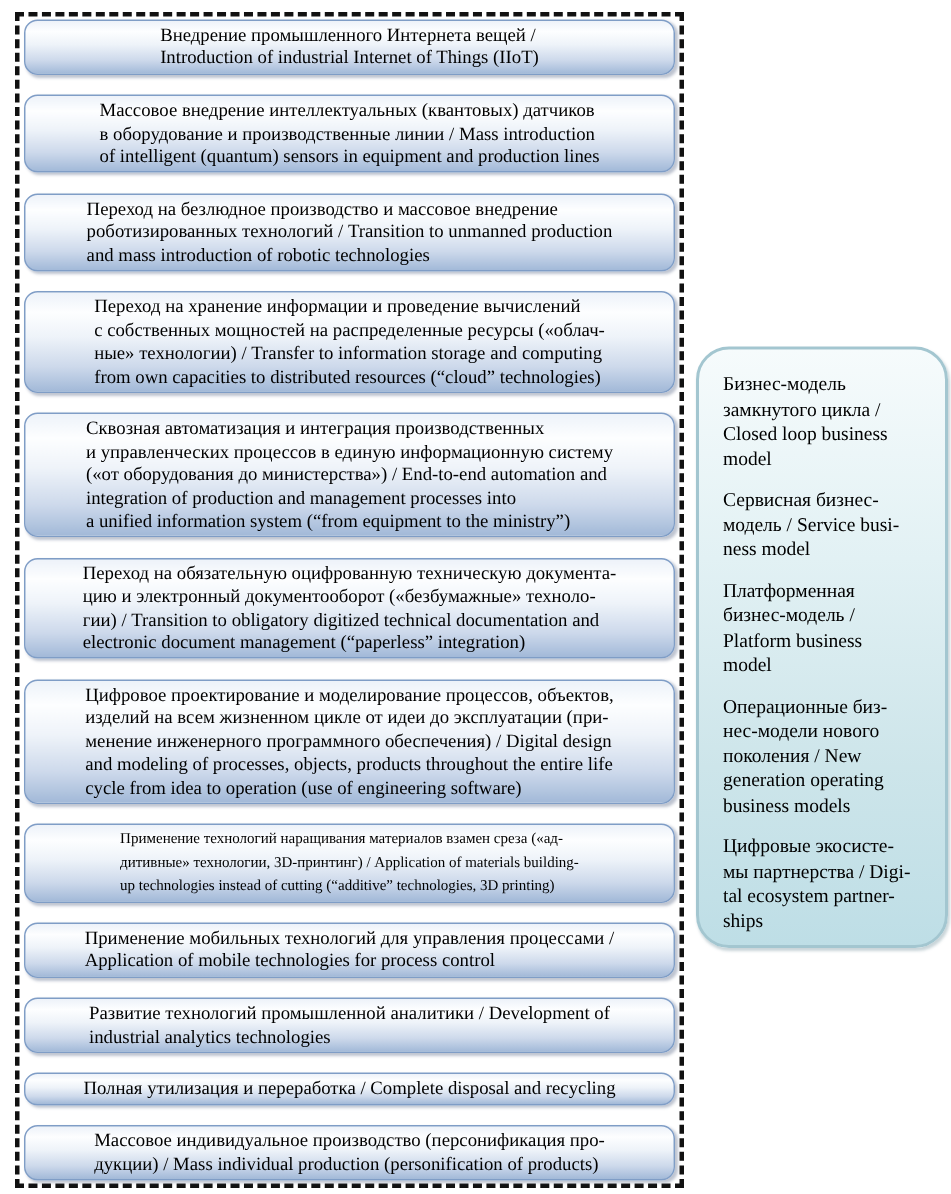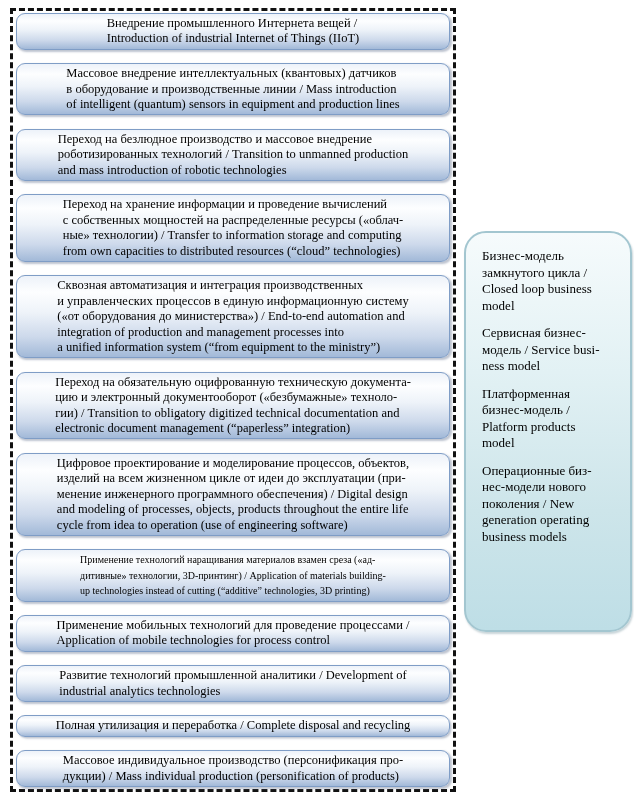--- a/index.html
+++ b/index.html
@@ -115,21 +115,21 @@
 менение инженерного программного обеспечения) / Digital design
 and modeling of processes, objects, products throughout the entire life
 cycle from idea to operation (use of engineering software)</span>
     </div>
     <div class="tech-box compact">
       <span class="txt">Применение технологий наращивания материалов взамен среза («ад-
 дитивные» технологии, 3D-принтинг) / Application of materials building-
 up technologies instead of cutting (“additive” technologies, 3D printing)</span>
     </div>
     <div class="tech-box">
-      <span class="txt">Применение мобильных технологий для проведение процессами /
+      <span class="txt">Применение мобильных технологий для управления процессами /
 Application of mobile technologies for process control</span>
     </div>
     <div class="tech-box">
       <span class="txt">Развитие технологий промышленной аналитики / Development of
 industrial analytics technologies</span>
     </div>
     <div class="tech-box">
       <span class="txt">Полная утилизация и переработка / Complete disposal and recycling</span>
     </div>
     <div class="tech-box">
@@ -141,22 +141,26 @@
   <div class="bm-panel">
     <p class="bm-item">Бизнес-модель
 замкнутого цикла /
 Closed loop business
 model</p>
     <p class="bm-item">Сервисная бизнес-
 модель / Service busi-
 ness model</p>
     <p class="bm-item">Платформенная
 бизнес-модель /
-Platform products
+Platform business
 model</p>
     <p class="bm-item">Операционные биз-
 нес-модели нового
 поколения / New
 generation operating
 business models</p>
+    <p class="bm-item">Цифровые экосисте-
+мы партнерства / Digi-
+tal ecosystem partner-
+ships</p>
   </div>
 
 </div>
 
 </body></html>

